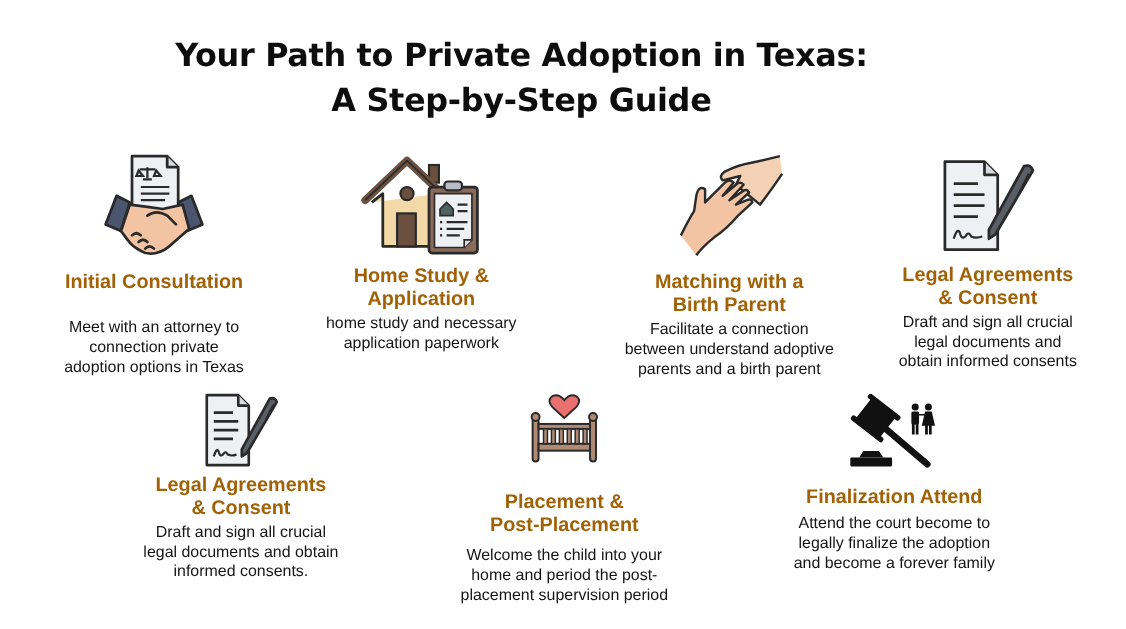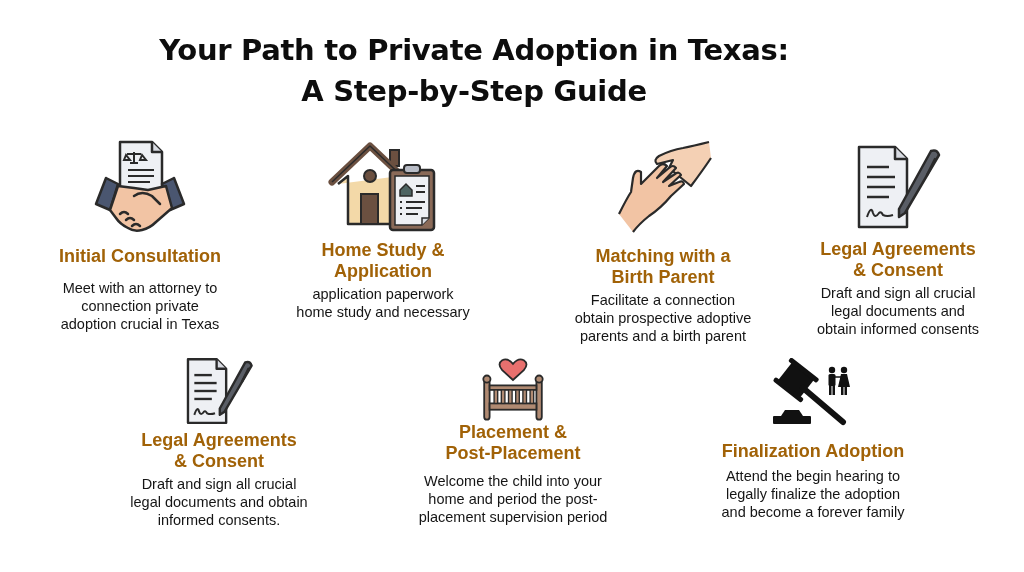--- a/index.html
+++ b/index.html
@@ -12,21 +12,21 @@
     font-family: "DejaVu Sans", sans-serif; font-weight: bold; font-size: 29px; line-height: 41px;
     letter-spacing: -0.3px; color: #0d0d0d;
   }
   .title div { white-space: nowrap; }
   .step { position: absolute; text-align: center; }
   .step .icon { display: block; margin: 0 auto; }
   .step .heading {
     font-weight: bold; font-size: 18px; line-height: 21px; color: #a16207; margin-top: 0;
   }
   .step .desc {
-    font-size: 14.5px; line-height: 18px; color: #151515; margin-top: 12px;
+    font-size: 14.5px; line-height: 18px; color: #151515; margin-top: 22px;
   }
   .step .heading div, .step .desc div { white-space: nowrap; }
 </style>
 </head>
 <body>
 
 <div class="title">
   <div>Your Path to Private Adoption in Texas:</div>
   <div>A Step-by-Step Guide</div>
 </div>
@@ -50,21 +50,21 @@
     <path d="M20 72 L28 48 L44 50 L58 52 L76 48 L82 70 L66 84 Q60 90 52 92 Q44 94 38 90 Q30 86 26 80 Z" fill="#f2c4a4" stroke="#2a2a2a" stroke-width="2.5" stroke-linejoin="round"></path>
     <path d="M44 58 Q52 52 62 58 L70 66" fill="none" stroke="#2a2a2a" stroke-width="2.5" stroke-linecap="round"></path>
     <path d="M30 76 Q34 72 38 76 M36 82 Q40 78 44 82 M42 88 Q46 84 50 88" fill="none" stroke="#2a2a2a" stroke-width="2.5" stroke-linecap="round"></path>
   </svg>
   <div class="heading" style="margin-top:8px;">
     <div>Initial Consultation</div>
   </div>
   <div class="desc">
     <div>Meet with an attorney to</div>
     <div>connection private</div>
-    <div>adoption crucial in Texas</div>
+    <div>adoption options in Texas</div>
   </div>
 </div>
 
 <div class="step" style="left:268px; top:140px; width:230px;">
   <svg class="icon" width="110" height="100" viewBox="0 0 110 100">
     <rect x="62" y="10" width="9" height="16" fill="#6b5040" stroke="#2a2a2a" stroke-width="2"></rect>
     <path d="M10 44 L20 36 V84 H72 V36" fill="#f3d9a8" stroke="#2a2a2a" stroke-width="2.5" stroke-linejoin="round"></path>
     <path d="M4 42 L42 6 L80 42" fill="none" stroke="#6b5040" stroke-width="7" stroke-linejoin="round" stroke-linecap="round"></path>
     <path d="M4 42 L42 6 L80 42" fill="none" stroke="#2a2a2a" stroke-width="1.5" stroke-linejoin="round"></path>
     <circle cx="42" cy="36" r="6" fill="#6b5040" stroke="#2a2a2a" stroke-width="2"></circle>
@@ -83,37 +83,37 @@
         <line x1="78" y1="68" x2="94" y2="68"></line>
       <line x1="72" y1="74" x2="74" y2="74"></line>
         <line x1="78" y1="74" x2="90" y2="74"></line>
     </g>
   </svg>
   <div class="heading" style="margin-top:0px;">
     <div>Home Study &amp;</div>
     <div>Application</div>
   </div>
   <div class="desc" style="margin-top:3px;">
+    <div>home study and necessary</div>
     <div>application paperwork</div>
-    <div>home study and necessary</div>
   </div>
 </div>
 
 <div class="step" style="left:548px; top:138px; width:230px;">
   <svg class="icon" width="100" height="100" viewBox="0 0 100 100">
     <path d="M96 4 Q80 8 70 10 Q58 12 46 18 Q40 22 44 26 Q52 24 60 22 L56 30 L78 48 Q90 32 98 20" fill="#f4d0b4" stroke="#2a2a2a" stroke-width="2.2" stroke-linejoin="round"></path>
     <path d="M6 76 Q14 60 18 54 L20 40 Q22 30 28 34 L28 46 L46 28 Q50 24 54 28 L44 40 L56 30 Q60 26 63 30 L50 44 L62 36 Q66 33 68 37 L56 48 L66 44 Q70 42 71 46 L58 58 Q48 70 36 78 Q26 86 20 94" fill="#f2c4a4" stroke="#2a2a2a" stroke-width="2.2" stroke-linejoin="round"></path>
   </svg>
   <div class="heading" style="margin-top:8px;">
     <div>Matching with a</div>
     <div>Birth Parent</div>
   </div>
   <div class="desc" style="margin-top:3px;">
     <div>Facilitate a connection</div>
-    <div>obtain prospective adoptive</div>
+    <div>between understand adoptive</div>
     <div>parents and a birth parent</div>
   </div>
 </div>
 
 <div class="step" style="left:783px; top:143px; width:230px;">
   <svg class="icon" width="90" height="90" viewBox="0 0 90 90">
     <path d="M6 4 H42 L54 16 V84 H6 Z" fill="#eef0f4" stroke="#2a2a2a" stroke-width="2.5" stroke-linejoin="round" transform="translate(0,0)"></path>
     <path d="M42 4 V16 H54" fill="#d8dbe2" stroke="#2a2a2a" stroke-width="2.5" stroke-linejoin="round"></path>
     <g stroke="#2a2a2a" stroke-width="2.5">
         <line x1="14" y1="24" x2="36" y2="24"></line>
@@ -172,21 +172,21 @@
     <rect x="14" y="52" width="52" height="7" fill="#b08a72" stroke="#2a2a2a" stroke-width="2"></rect>
     <g fill="#b08a72" stroke="#2a2a2a" stroke-width="1.5">
       <rect x="19" y="37" width="4" height="15"></rect>
         <rect x="27" y="37" width="4" height="15"></rect>
         <rect x="35" y="37" width="4" height="15"></rect>
       <rect x="43" y="37" width="4" height="15"></rect>
         <rect x="51" y="37" width="4" height="15"></rect>
         <rect x="59" y="37" width="4" height="15"></rect>
     </g>
   </svg>
-  <div class="heading" style="margin-top:0;">
+  <div class="heading" style="margin-top:24px;">
     <div>Placement &amp;</div>
     <div>Post-Placement</div>
   </div>
   <div class="desc" style="margin-top:8px;">
     <div>Welcome the child into your</div>
     <div>home and period the post-</div>
     <div>placement supervision period</div>
   </div>
 </div>
 
@@ -204,20 +204,20 @@
     <rect x="61.5" y="16" width="7" height="12" rx="1.5" fill="#111"></rect>
     <rect x="62" y="27" width="2.5" height="10" fill="#111"></rect>
       <rect x="65.5" y="27" width="2.5" height="10" fill="#111"></rect>
     <circle cx="77" cy="12" r="3.2" fill="#111"></circle>
     <path d="M74 16 H80 L83 29 H71 Z" fill="#111"></path>
     <rect x="74" y="28" width="2.5" height="9" fill="#111"></rect>
       <rect x="77.5" y="28" width="2.5" height="9" fill="#111"></rect>
     <line x1="68" y1="19" x2="74" y2="19" stroke="#111" stroke-width="1.5"></line>
   </svg>
   <div class="heading" style="margin-top:13px;">
-    <div>Finalization Adoption</div>
+    <div>Finalization Attend</div>
   </div>
   <div class="desc" style="margin-top:5px;">
-    <div>Attend the begin hearing to</div>
+    <div>Attend the court become to</div>
     <div>legally finalize the adoption</div>
     <div>and become a forever family</div>
   </div>
 </div>
 
 </body></html>

